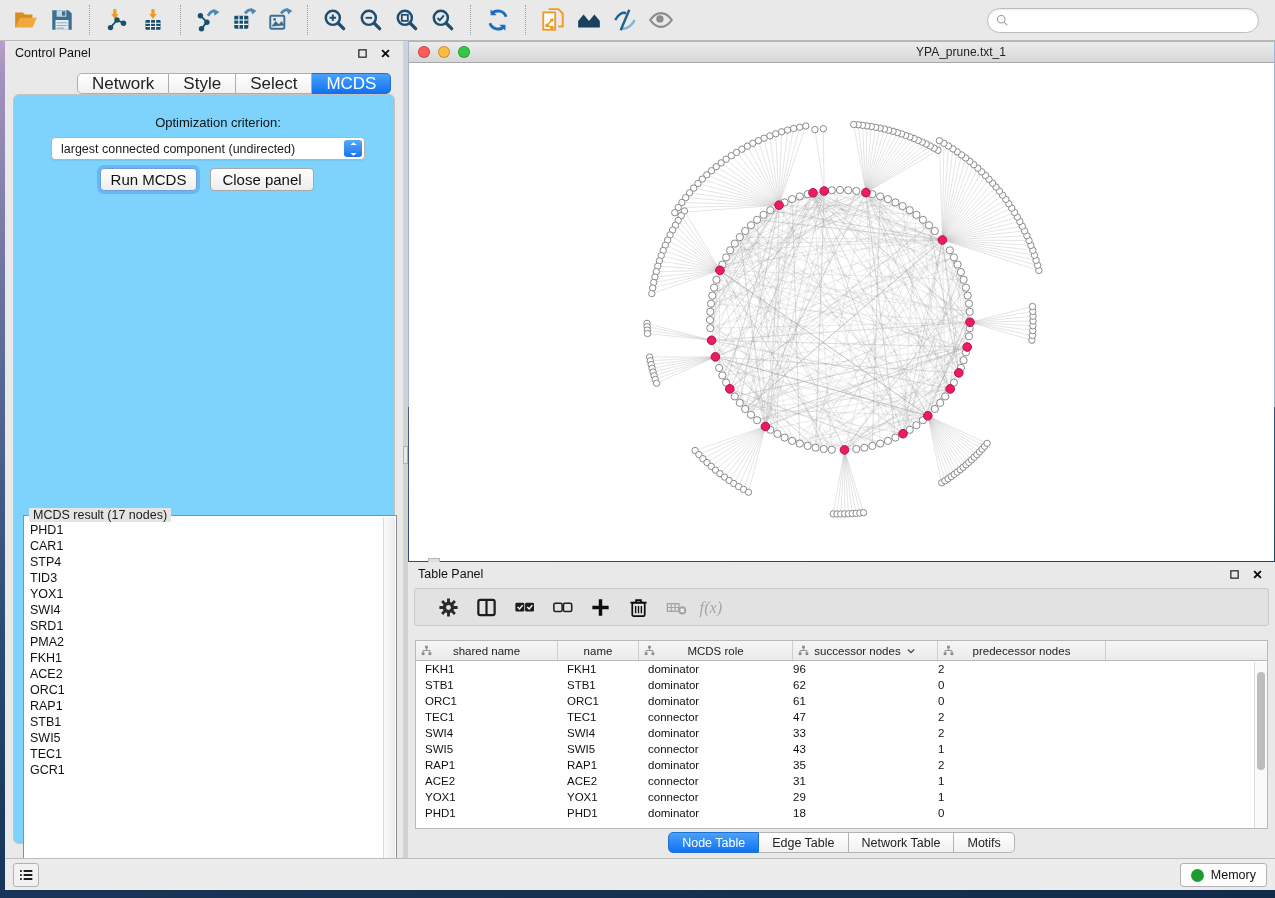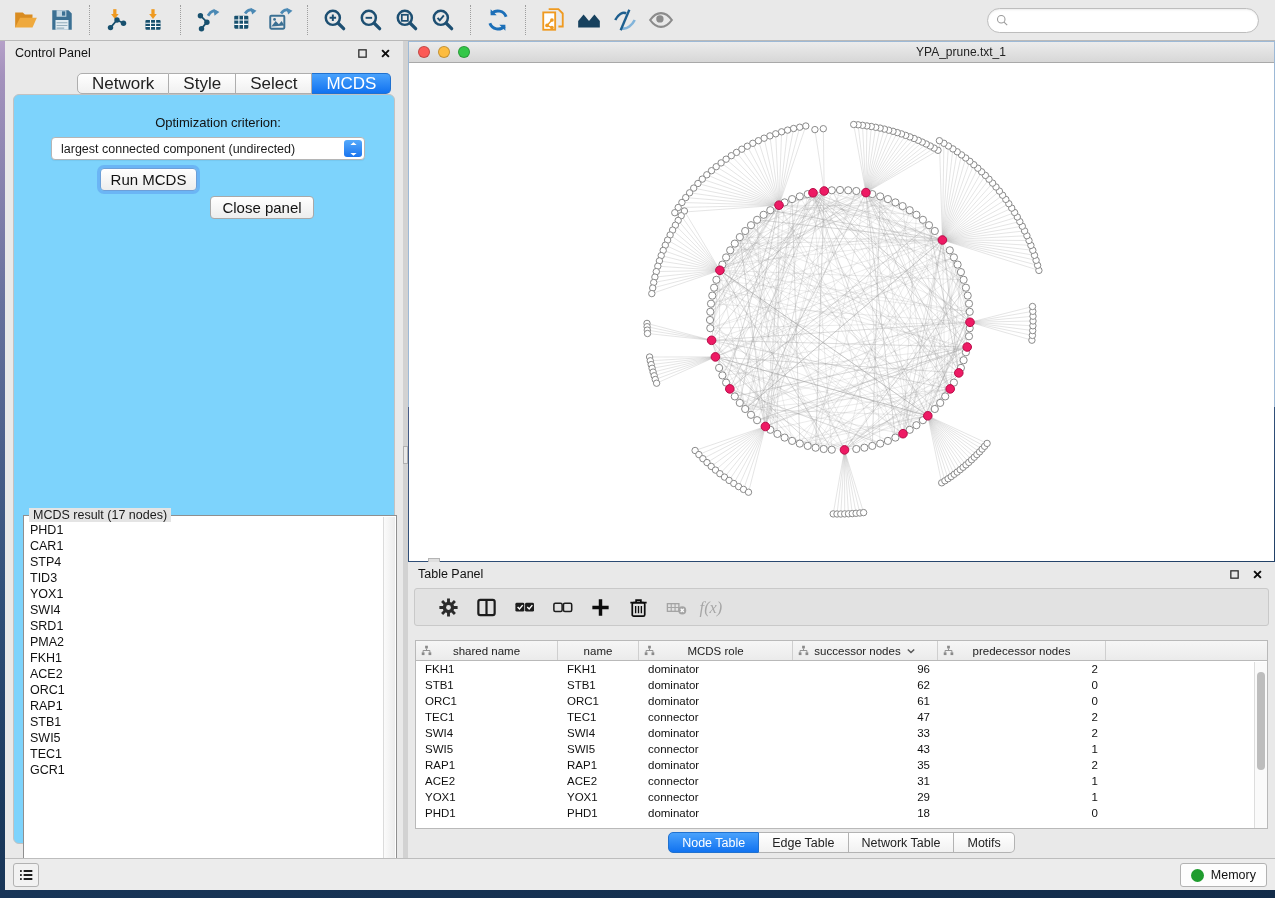--- a/index.html
+++ b/index.html
@@ -42,21 +42,21 @@
   #opt-label { position:absolute; top:20px; width:100%; text-align:center; font-size:13px; color:#111; }
   #criterion { position:absolute; left:37px; top:42px; width:314px; height:23px; background:#fff;
     border:1px solid #b5b5b5; border-radius:4px; display:flex; align-items:center; font-size:12.5px;
     padding-left:9px; box-shadow:0 1px 1px rgba(0,0,0,.06); }
   #criterion .stepper { position:absolute; right:2px; top:2px; width:18px; height:17px; border-radius:3px;
     background:linear-gradient(#55aafb,#1a74ef); display:flex; flex-direction:column; align-items:center; justify-content:center; }
   #criterion .stepper svg { width:9px; height:7px; }
   .pbtn { position:absolute; height:23px; background:linear-gradient(#ffffff,#ededed); border:1px solid #a9a9a9;
     border-radius:4px; font-size:15px; color:#111; display:flex; align-items:center; justify-content:center; }
   #run-btn { left:86px; top:73px; width:97px; box-shadow:0 0 0 3px rgba(92,156,238,.55); border-color:#6d9fd8; }
-  #close-btn { left:196px; top:73px; width:104px;margin-top:28px; }
+  #close-btn { left:196px; top:73px; width:104px; }
   #result-box { position:absolute; left:9px; top:420px; width:374px; height:374px; background:#fff;
     border:1px solid #8f8f8f; }
   #result-list { position:absolute; inset:1px 13px 1px 1px; overflow:hidden; padding:5px 0 0 5px; }
   .result-item { font-size:12.5px; line-height:16px; color:#111; }
   #result-scroll { position:absolute; top:1px; right:1px; bottom:1px; width:12px; background:linear-gradient(90deg,#fbfbfb,#ececec); border-left:1px solid #dcdcdc; }
 
   
   #vsplit { left:403px; top:41px; width:5px; height:817px; background:#d2d2d2; }
   #vsplit .handle { position:absolute; top:405px; left:0; width:5px; height:18px; background:#e8e8e8; border:1px solid #b0b0b0; }
   #hsplit-handle { left:428px; top:558px; width:12px; height:7px; background:#dedede; border:1px solid #b4b4b4; }
@@ -79,21 +79,21 @@
   #node-table { position:absolute; left:7px; top:78px; width:853px; height:189px; background:#fff;
     border:1px solid #b9b9b9; overflow:hidden; }
   #thead { display:flex; height:20px; background:linear-gradient(#f6f6f6,#ebebeb); border-bottom:1px solid #b9b9b9; }
   .th { position:relative; display:flex; align-items:center; justify-content:center; font-size:11.5px; color:#222;
     border-right:1px solid #cfcfcf; flex-shrink:0; }
   .th .tree { position:absolute; left:5px; width:11px; height:11px; }
   .th .chev { width:10px; height:10px; margin-left:5px; }
   .trow { display:flex; height:16px; align-items:center; }
   .td { font-size:11.5px; color:#111; flex-shrink:0; white-space:nowrap; overflow:hidden; }
   .td.l { padding-left:9px; text-align:left; }
-  .td.r { padding-right:8px; text-align:right; }
+  .td.r { padding-right:8px; }
   #tbody-scroll { position:absolute; top:21px; right:0; bottom:0; width:13px; background:#fafafa; border-left:1px solid #ddd; }
   #tbody-scroll .thumb { position:absolute; top:10px; left:2px; width:8px; height:98px; background:#bdbdbd; border-radius:5px; }
   #tp-tabs { position:absolute; bottom:5px; left:0; width:100%; display:flex; justify-content:center; }
   .tp-tab { padding:0 13px; height:21px; line-height:20px; font-size:12.5px; background:linear-gradient(#ffffff,#f1f1f1);
     border:1px solid #b3b3b3; border-left:none; color:#222; }
   .tp-tab:first-child { border-left:1px solid #b3b3b3; border-radius:5px 0 0 5px; }
   .tp-tab:last-child { border-radius:0 5px 5px 0; }
   .tp-tab.sel { background:linear-gradient(#49a2fc,#1172f0); color:#fff; border-color:#2071cf; }
 
   

